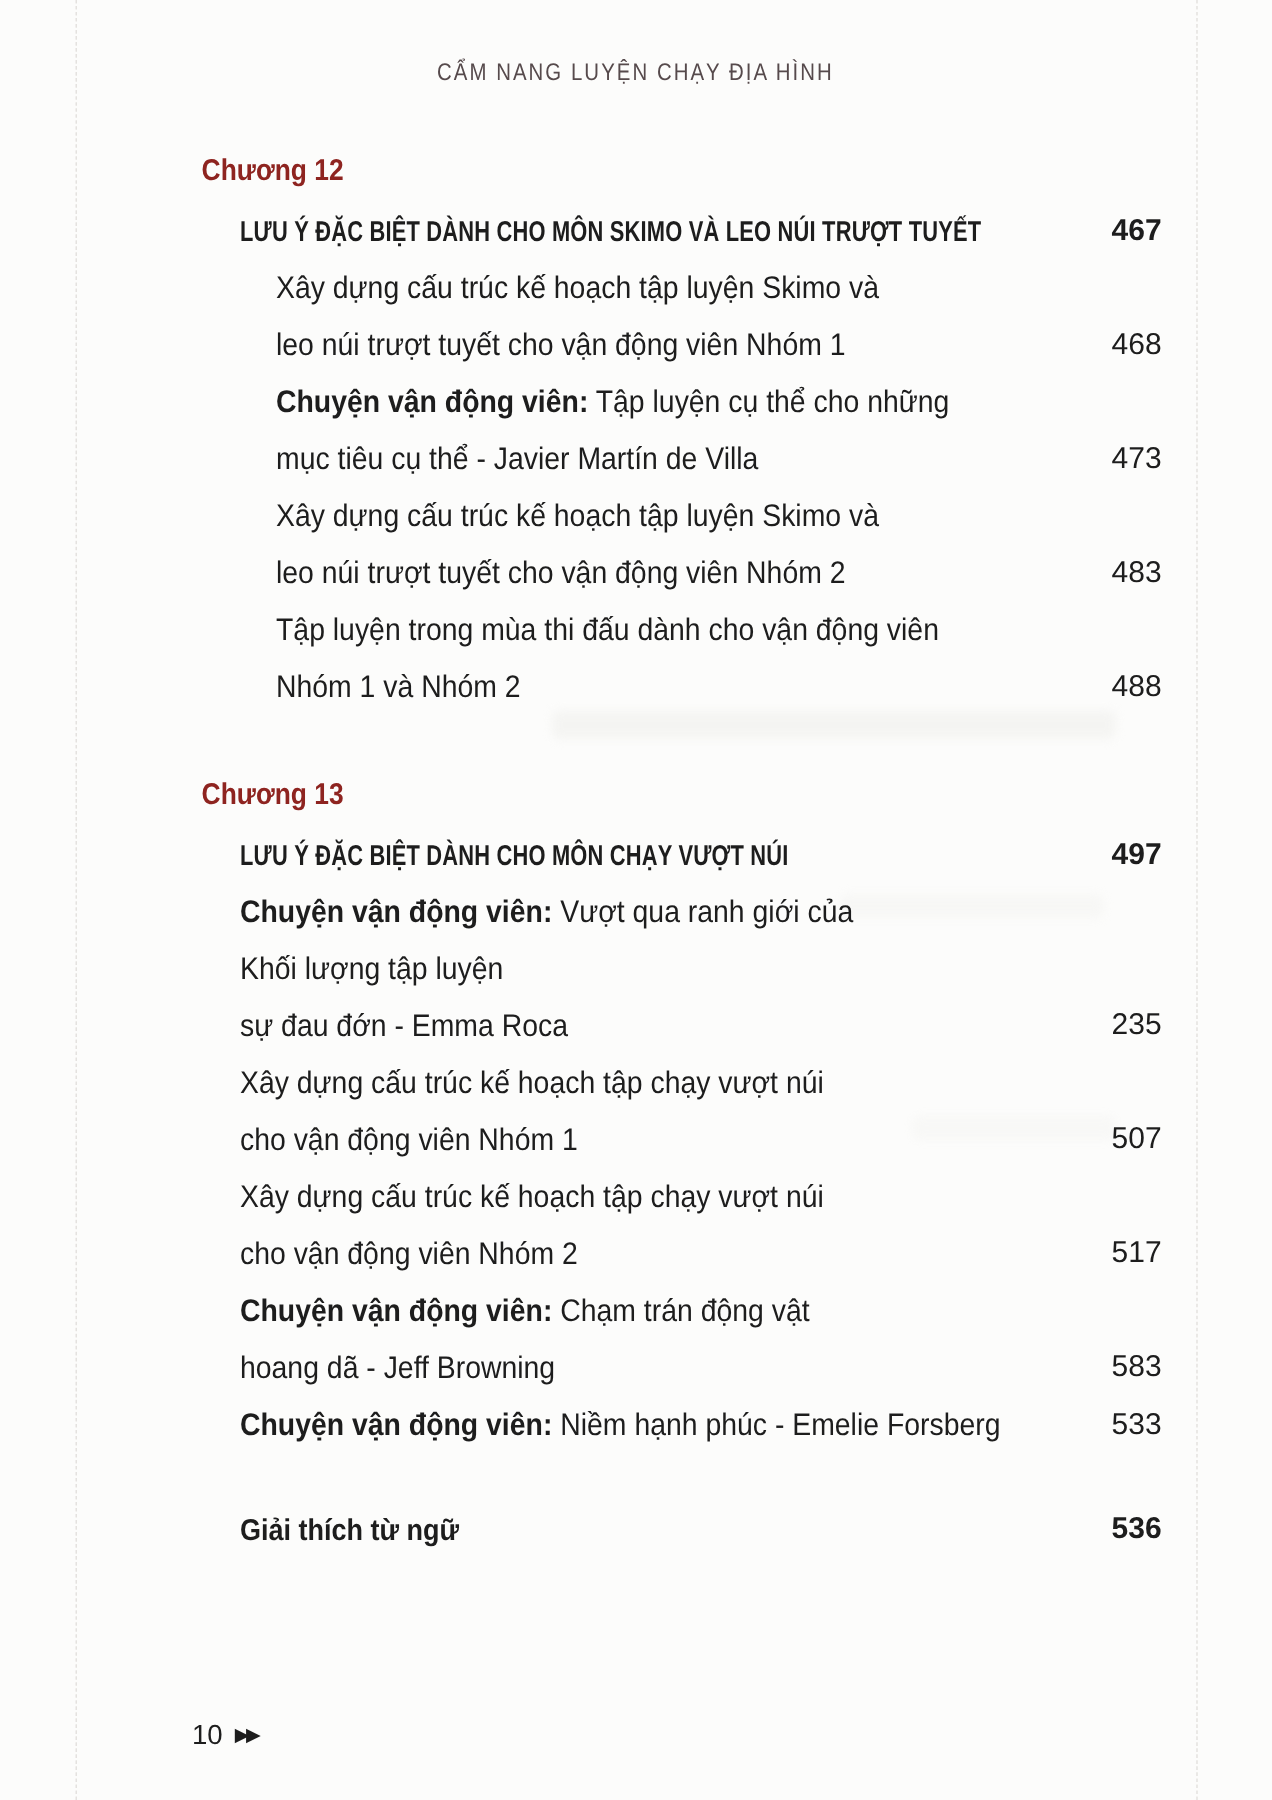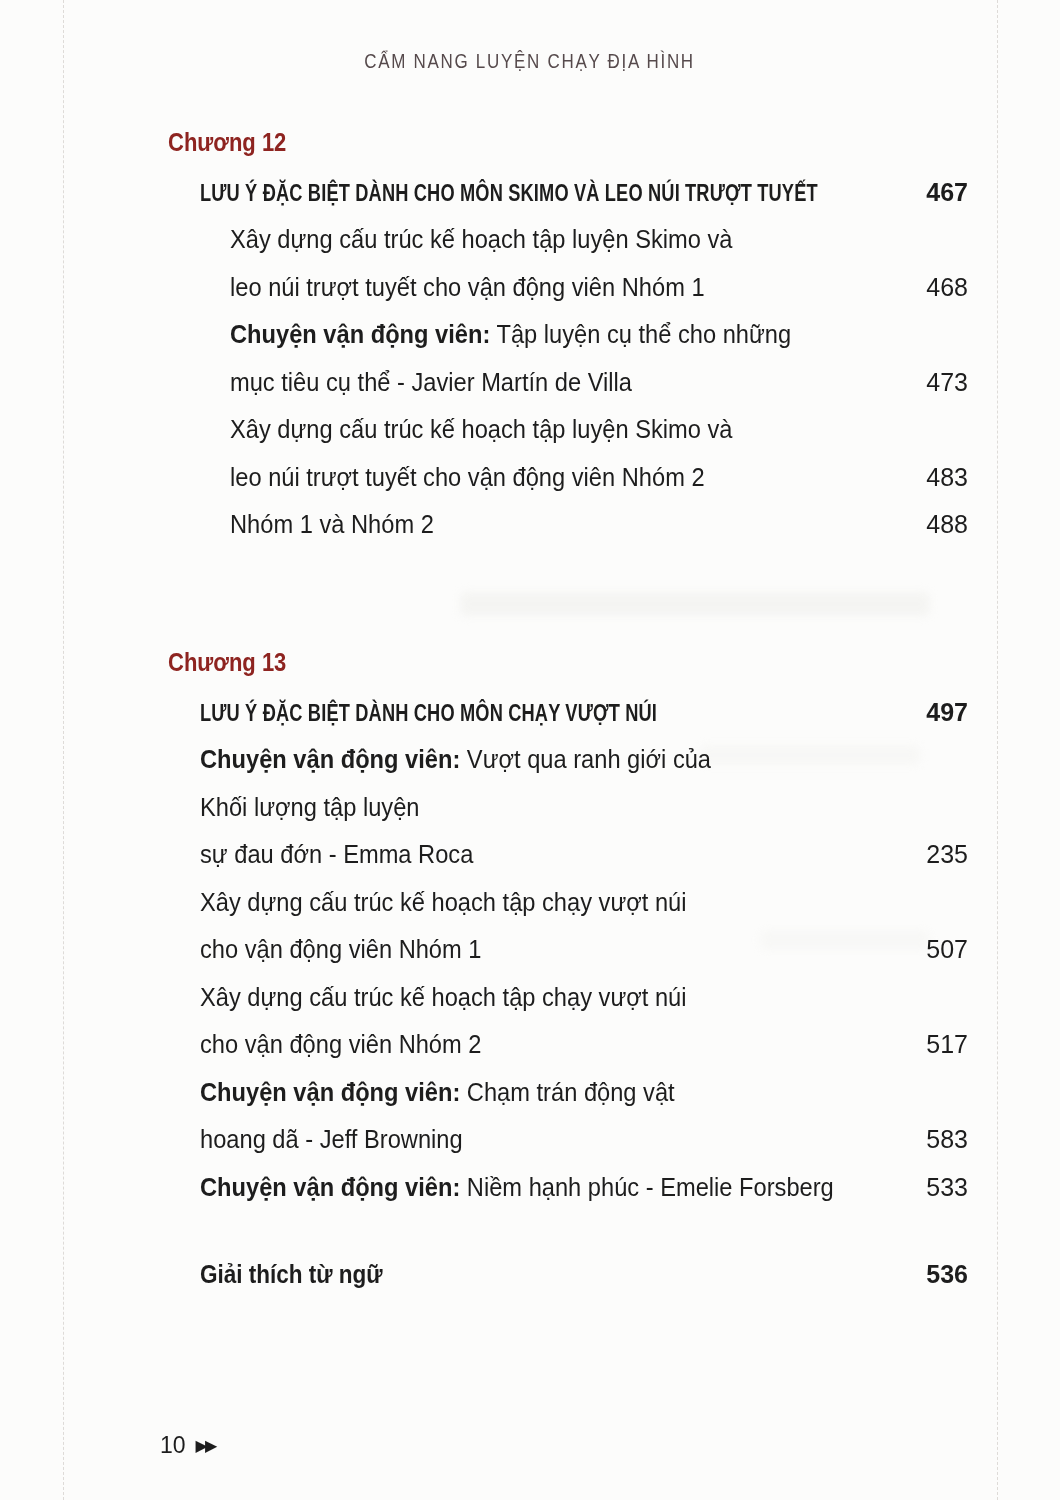--- a/index.html
+++ b/index.html
@@ -99,20 +99,24 @@
       </div>
       <div class="row">
         <span class="t"><b class="pfx"></b><span>Xây dựng cấu trúc kế hoạch tập luyện Skimo và</span></span>
         <span class="pg"></span>
       </div>
       <div class="row">
         <span class="t"><b class="pfx"></b><span>leo núi trượt tuyết cho vận động viên Nhóm 2</span></span>
         <span class="pg">483</span>
       </div>
       <div class="row">
+        <span class="t"><b class="pfx"></b><span>Tập luyện trong mùa thi đấu dành cho vận động viên</span></span>
+        <span class="pg"></span>
+      </div>
+      <div class="row">
         <span class="t"><b class="pfx"></b><span>Nhóm 1 và Nhóm 2</span></span>
         <span class="pg">488</span>
       </div>
     </div>
 
     <div class="chapter-label" style="top:642px;">
       <span class="sq">Chương 13</span>
     </div>
 
     <div class="block" style="top:690px;">

